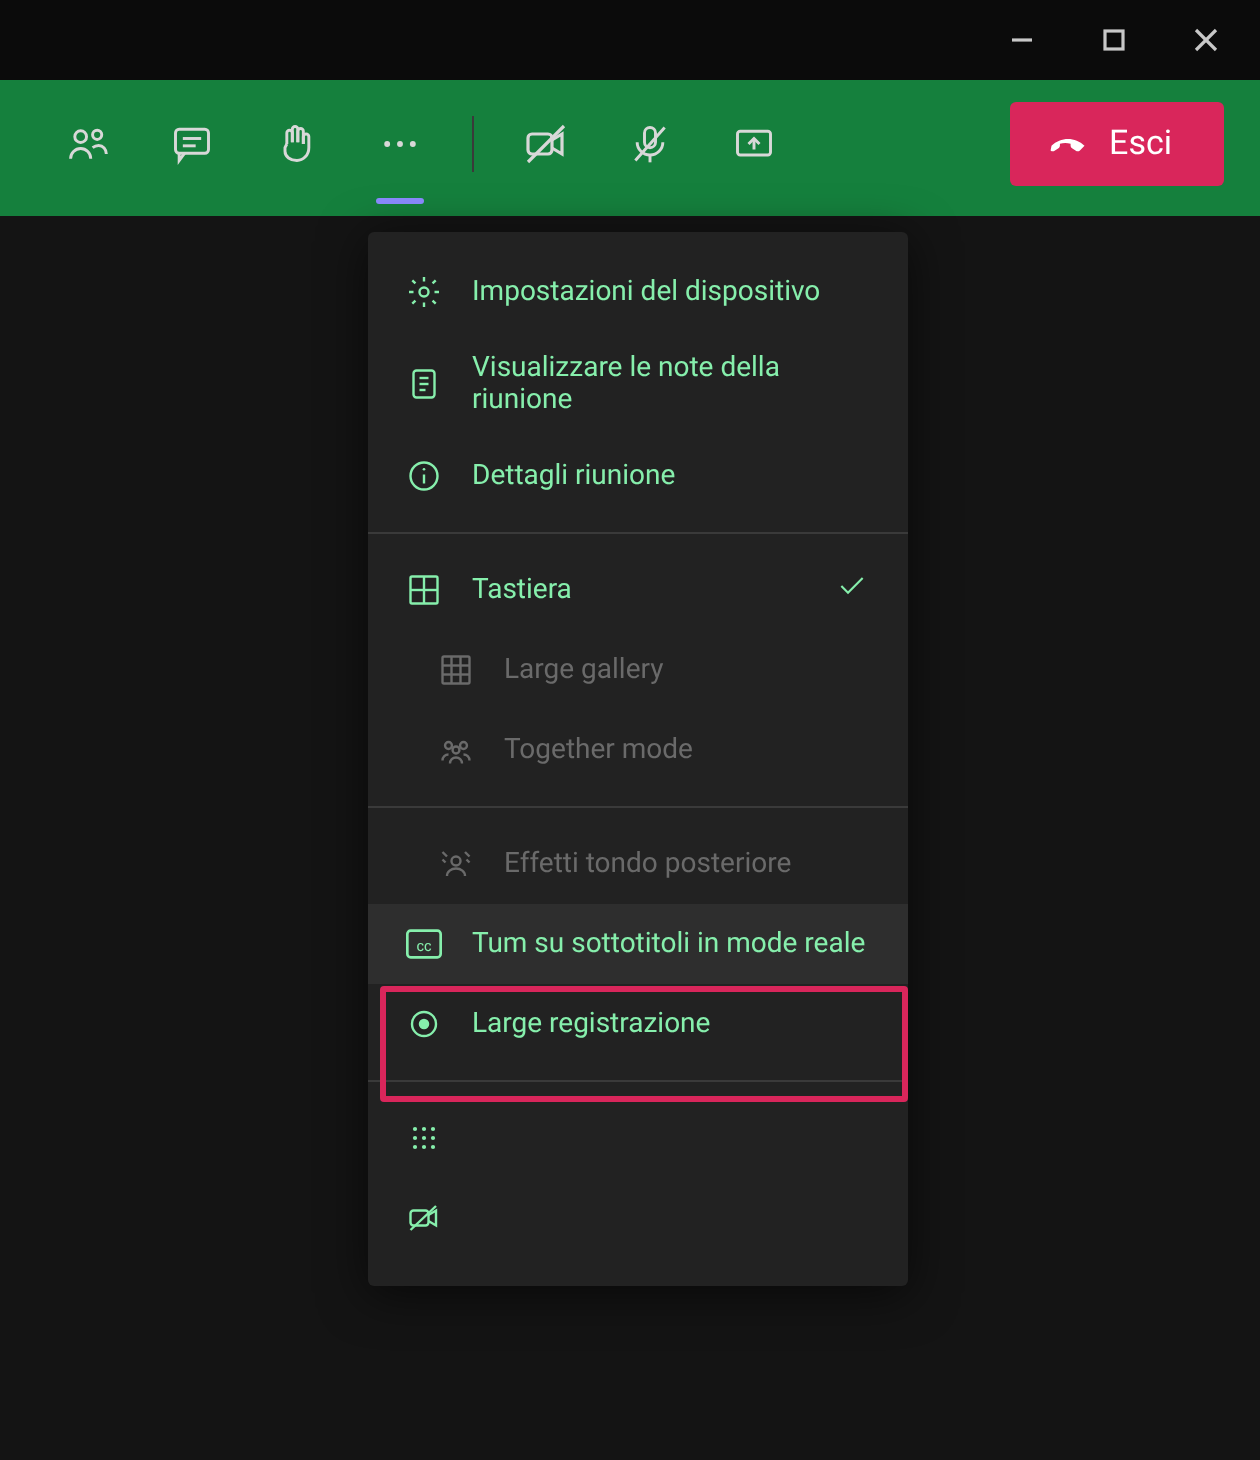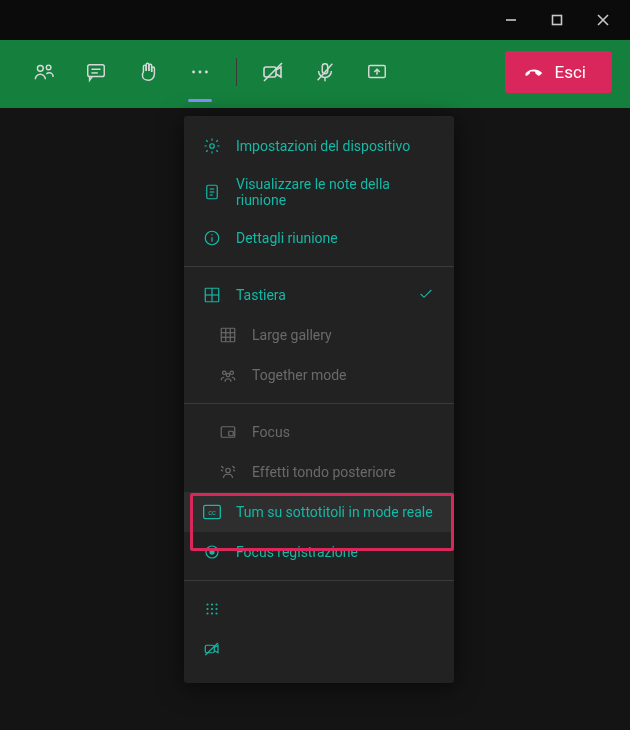--- a/index.html
+++ b/index.html
@@ -86,21 +86,21 @@
     border-radius: 3px;
     box-shadow: 0 4px 24px rgba(0,0,0,.6);
     padding: 10px 0 14px 0;
   }
   .menu-item {
     display: flex;
     align-items: center;
     gap: 14px;
     padding: 10px 18px;
     font-size: 14px;
-    color: #14b8a6;
+    color: #86efac;
   }
   .menu-item .mi-icon {
     width: 20px;
     height: 20px;
     flex: 0 0 20px;
     display:flex;
     align-items:center;
     justify-content:center;
   }
   .menu-item .mi-label { flex: 1; }
@@ -287,29 +287,20 @@
           <circle cx="17" cy="9" r="2.3"></circle>
           <circle cx="12" cy="12" r="2.3"></circle>
           <path d="M3 19c0-2.3 1.8-4 4-4M21 19c0-2.3-1.8-4-4-4M8 21c0-2.3 1.8-4 4-4s4 1.7 4 4"></path>
         </svg>
     </span>
     <span class="mi-label">Together mode</span>
   </div>
 
   <div class="menu-sep"></div>
 
-  <div class="menu-item disabled">
-    <span class="mi-icon">
-      <svg width="18" height="18" viewBox="0 0 24 24">
-          <rect x="3" y="5" width="18" height="14" rx="1.5"></rect>
-          <rect x="13" y="11" width="6" height="6" rx="1"></rect>
-        </svg>
-    </span>
-    <span class="mi-label">Focus</span>
-  </div>
 
   <div class="menu-item disabled">
     <span class="mi-icon">
       <svg width="18" height="18" viewBox="0 0 24 24">
           <circle cx="12" cy="10" r="3"></circle>
           <path d="M6 20c0-3 2.7-5 6-5s6 2 6 5"></path>
           <line x1="3" y1="4" x2="6" y2="7"></line>
           <line x1="18" y1="4" x2="21" y2="7"></line>
           <line x1="3" y1="9" x2="5" y2="11"></line>
           <line x1="19" y1="9" x2="21" y2="11"></line>
@@ -328,21 +319,21 @@
     <span class="mi-label">Tum su sottotitoli in mode reale</span>
   </div>
 
   <div class="menu-item">
     <span class="mi-icon">
       <svg width="18" height="18" viewBox="0 0 24 24">
           <circle cx="12" cy="12" r="8"></circle>
           <circle cx="12" cy="12" r="3.5" fill="currentColor" stroke="none"></circle>
         </svg>
     </span>
-    <span class="mi-label">Focus registrazione</span>
+    <span class="mi-label">Large registrazione</span>
   </div>
 
   <div class="menu-sep"></div>
 
   <div class="menu-item">
     <span class="mi-icon">
       <svg width="18" height="18" viewBox="0 0 24 24">
         <circle cx="6" cy="6" r="1.4" fill="currentColor" stroke="none"></circle>
           <circle cx="12" cy="6" r="1.4" fill="currentColor" stroke="none"></circle>
           <circle cx="18" cy="6" r="1.4" fill="currentColor" stroke="none"></circle>

